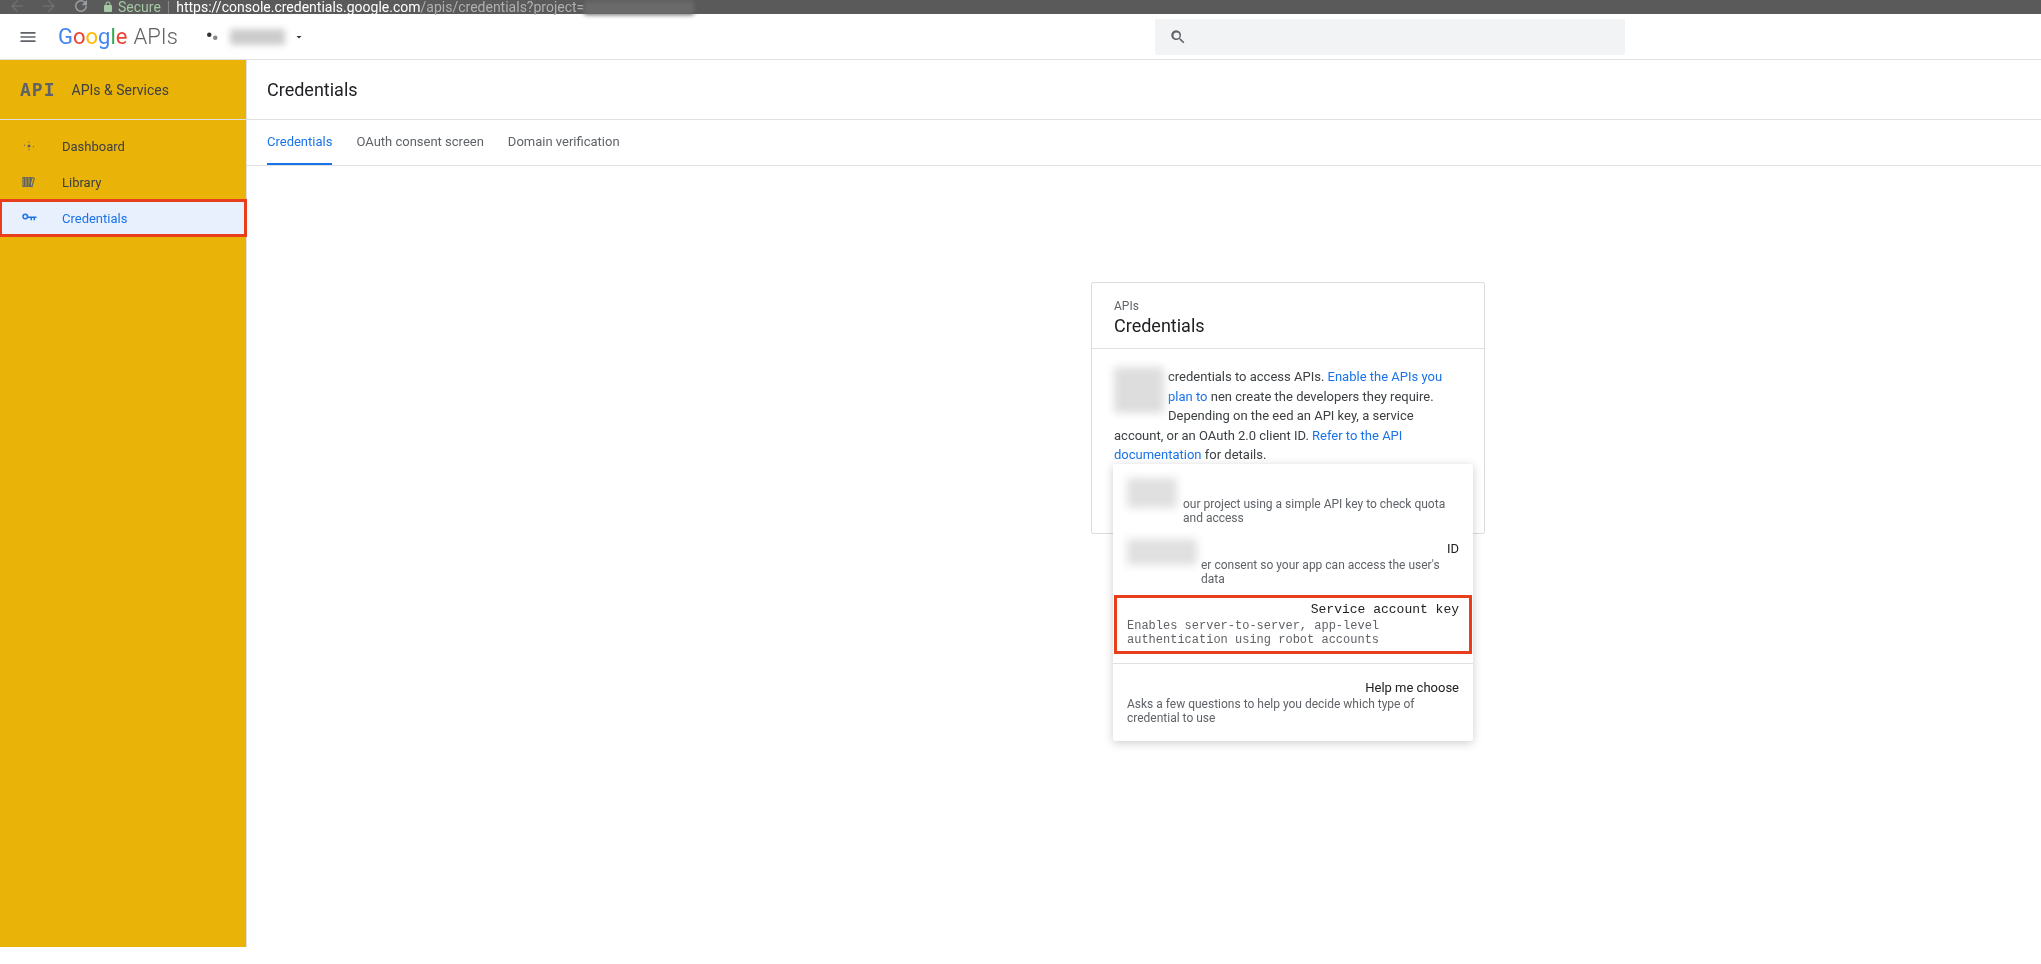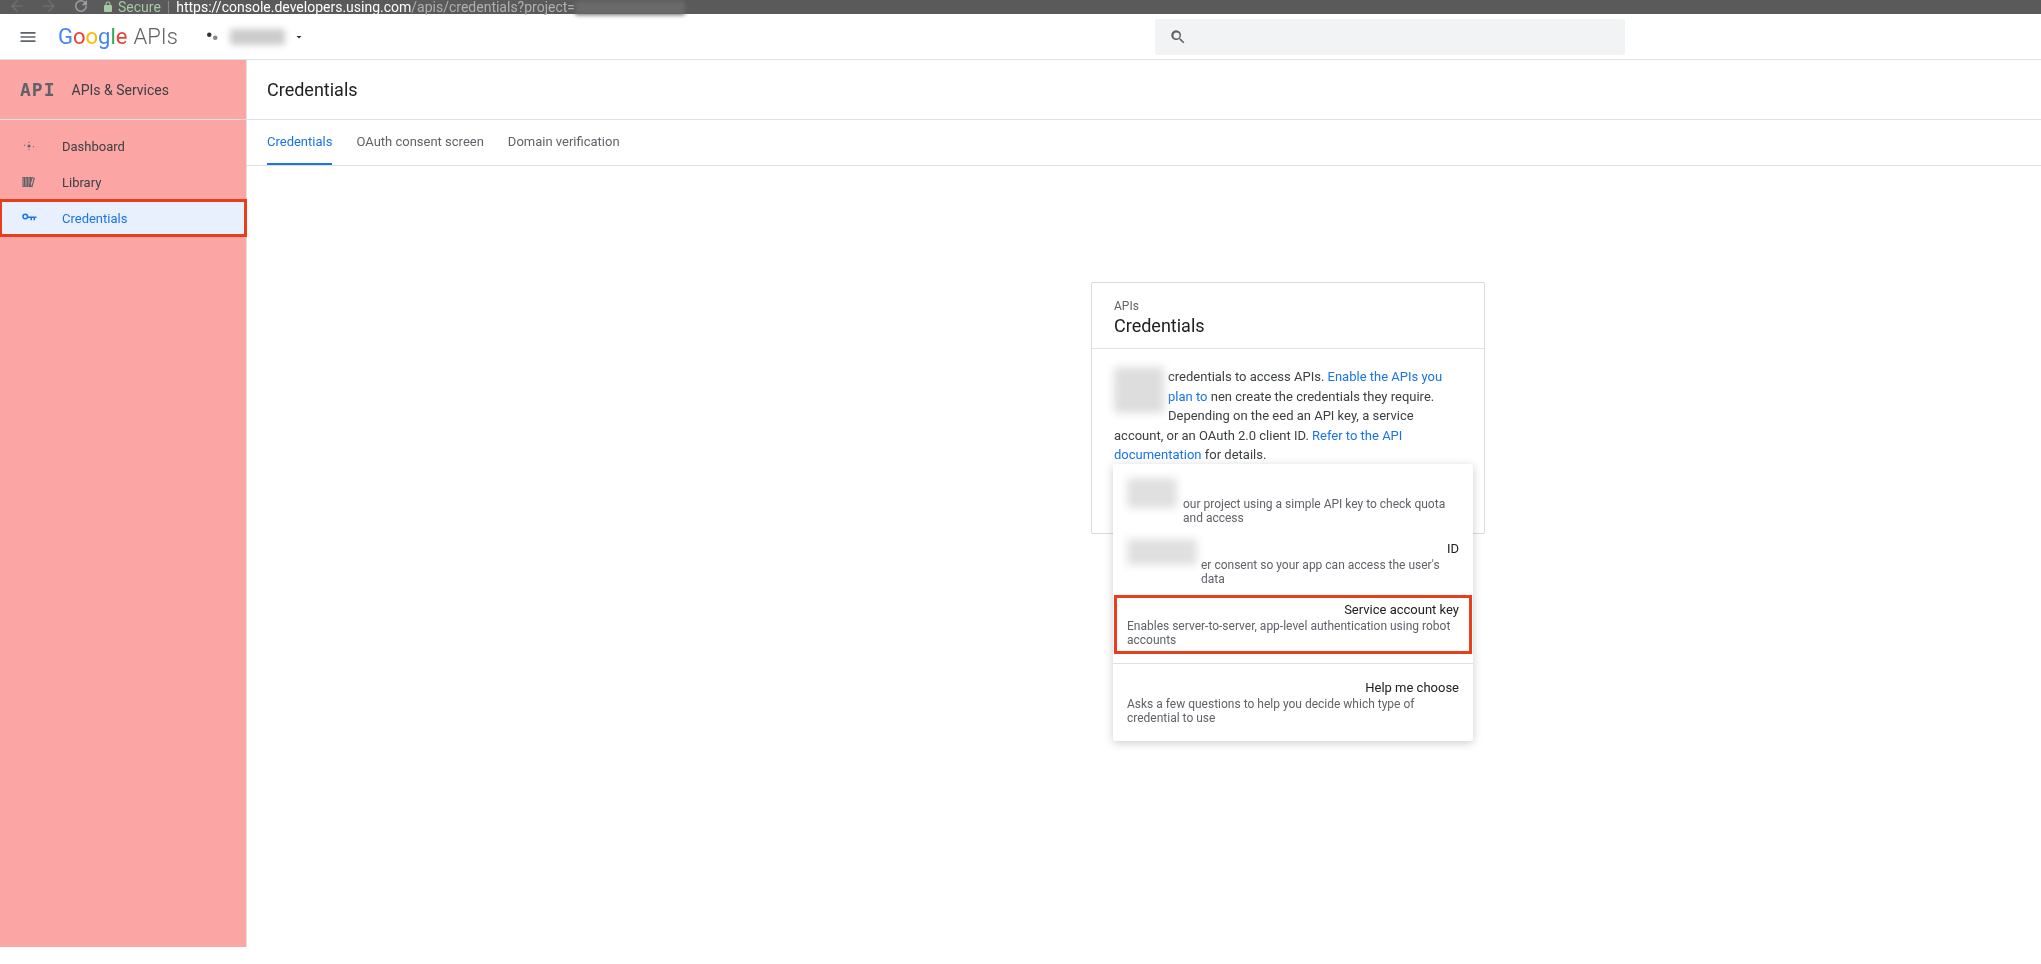--- a/index.html
+++ b/index.html
@@ -31,21 +31,21 @@
     .project-selector { display: flex; align-items: center; gap: 8px; margin-left: 8px; }
     .project-icon { width: 18px; height: 18px; }
     .project-name-blur { width: 55px; height: 16px; background: #ccc; filter: blur(3px); border-radius: 2px; }
     .search-bar { margin-left: auto; width: 470px; height: 36px; background: #f1f3f4; border-radius: 2px; display: flex; align-items: center; padding: 0 14px; margin-right: 400px; }
     .search-bar svg { fill: #5f6368; }
 
     
     .page { display: flex; height: calc(100vh - 31px - 46px); }
 
     
-    .sidebar { width: 247px; border-right: 1px solid #e0e0e0; background: #fca5a5; }
+    .sidebar { width: 247px; border-right: 1px solid #e0e0e0; background: #eab308; }
     .sidebar-header { height: 60px; display: flex; align-items: center; padding: 0 20px; gap: 16px; border-bottom: 1px solid #e0e0e0; }
     .sidebar-header .api-logo { font-family: monospace; font-size: 18px; font-weight: bold; color: #5f6368; letter-spacing: 1px; }
     .sidebar-header .title { font-size: 14px; color: #3c4043; }
     .sidebar-items { padding-top: 8px; }
     .sidebar-item { height: 36px; display: flex; align-items: center; padding: 0 20px; gap: 24px; color: #3c4043; font-size: 13px; cursor: pointer; }
     .sidebar-item svg { fill: #5f6368; width: 18px; height: 18px; }
     .sidebar-item.active { background: #e8f0fe; color: #1a73e8; position: relative; }
     .sidebar-item.active svg { fill: #1a73e8; }
     .sidebar-item.highlighted { outline: 3px solid #e83e1c; outline-offset: -2px; }
 
@@ -71,21 +71,21 @@
     
     .create-btn { margin-top: 16px; display: inline-flex; align-items: center; gap: 10px; background: #3367d6; color: #fff; font-size: 13px; padding: 0 12px; height: 30px; border-radius: 2px; cursor: pointer; }
     .create-btn svg { fill: #fff; width: 10px; height: 10px; }
 
     
     .dropdown { position: absolute; left: 866px; top: 298px; width: 360px; background: #fff; box-shadow: 0 2px 10px rgba(0,0,0,0.2); border-radius: 2px; padding: 8px 0; z-index: 10; }
     .dd-item { padding: 8px 14px; cursor: pointer; position: relative; }
     .dd-item .dd-title { font-size: 13px; color: #202124; text-align: right; }
     .dd-item .dd-desc { font-size: 12px; color: #5f6368; margin-top: 2px; }
     .dd-divider { height: 1px; background: #e0e0e0; margin: 8px 0; }
-    .dd-item.highlighted { outline: 3px solid #e83e1c; outline-offset: -4px; }
+    .dd-item.highlighted { outline: 3px solid #e83e1c; outline-offset: -4px; font-family: Liberation Mono, monospace; }
     .dd-blur { position: absolute; background: #e0e0e0; filter: blur(4px); border-radius: 2px; }
     .dd-item.blurred-1 .dd-blur-a { width: 50px; height: 30px; left: 14px; top: 6px; }
     .dd-item.blurred-2 .dd-blur-a { width: 70px; height: 26px; left: 14px; top: 6px; }
 
   </style>
 </head>
 <body>
 
 <div class="browser-chrome">
   <div class="browser-nav">
@@ -101,21 +101,21 @@
   </div>
   <div class="url-bar">
     <span class="secure">
       <svg width="12" height="12" viewBox="0 0 24 24">
           <path d="M18 8h-1V6a5 5 0 10-10 0v2H6a2 2 0 00-2 2v10a2 2 0 002 2h12a2 2 0 002-2V10a2 2 0 00-2-2zM9 6a3 3 0 116 0v2H9V6z"></path>
         </svg>
       <span>Secure</span>
     </span>
     <span class="divider">|</span>
     <span class="url-text">
-      <span class="scheme">https://</span><span class="scheme">console.developers.using.com</span><span>/apis/credentials?project=</span><span class="url-blur"></span>
+      <span class="scheme">https://</span><span class="scheme">console.credentials.google.com</span><span>/apis/credentials?project=</span><span class="url-blur"></span>
     </span>
   </div>
 </div>
 
 <div class="app-bar">
   <div class="menu-btn">
     <svg width="20" height="20" viewBox="0 0 24 24" fill="#5f6368">
         <path d="M3 18h18v-2H3v2zm0-5h18v-2H3v2zm0-7v2h18V6H3z"></path>
       </svg>
   </div>
@@ -190,21 +190,21 @@
 
       <div class="card">
         <div class="card-header">
           <div class="sup">APIs</div>
           <div class="title">Credentials</div>
         </div>
         <div class="card-body">
           <span class="body-blur"></span>
           <span>credentials to access APIs. </span>
           <a href="#">Enable the APIs you plan to </a>
-          <span>nen create the credentials they require. Depending on the </span>
+          <span>nen create the developers they require. Depending on the </span>
           <span>eed an API key, a service account, or an OAuth 2.0 client ID. </span>
           <a href="#">Refer to the API documentation</a>
           <span> for details.</span>
           <div style="clear:both"></div>
           <div class="create-btn">
             <span>Create credentials</span>
             <svg viewBox="0 0 24 24">
                 <path d="M7 10l5 5 5-5z"></path>
               </svg>
           </div>

